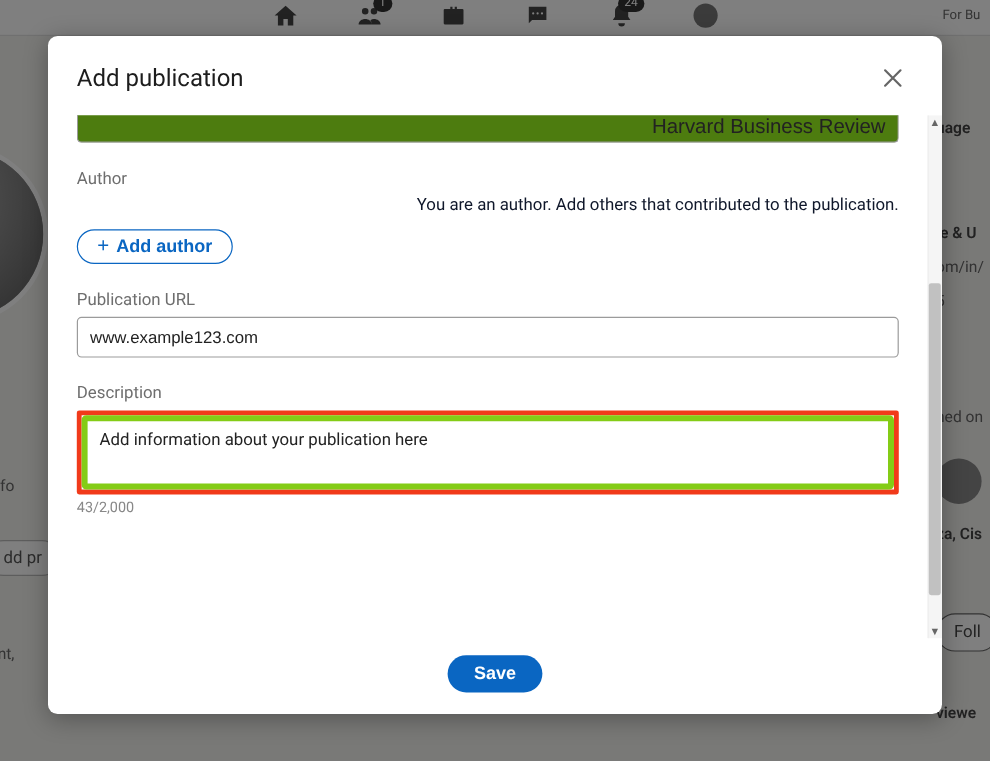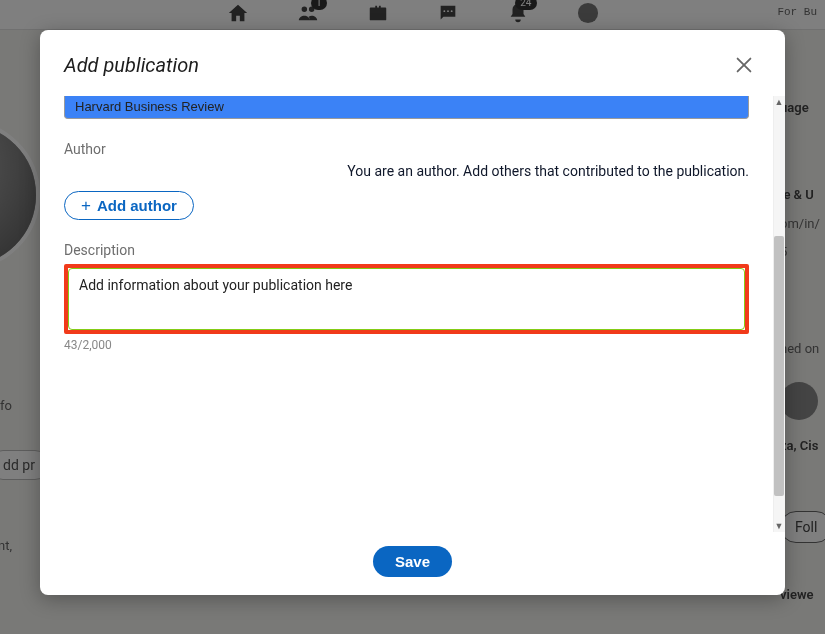--- a/index.html
+++ b/index.html
@@ -2,51 +2,51 @@
 <html><head>
   <meta charset="utf-8">
   <style>
     * { margin: 0; padding: 0; box-sizing: border-box; }
     html, body { width: 825px; height: 634px; overflow: hidden; font-family: -apple-system, BlinkMacSystemFont, "Segoe UI", Roboto, Helvetica, Arial, sans-serif; }
     .bg { position: absolute; inset: 0; background: #f3f2ef; filter: blur(0px); pointer-events: none; }
     .bg-top { position: absolute; top: 0; left: 0; right: 0; height: 30px; background: #fff; border-bottom: 1px solid #e0e0e0; display:flex; align-items:center; justify-content:center; gap: 48px;}
     .bg-icon { color: #666; position: relative; }
     .bg-icon svg { width: 22px; height: 22px; fill: #444; }
     .bg-badge { position:absolute; top:-6px; right:-8px; background:#333; color:#fff; border-radius:9px; font-size:10px; padding:1px 5px; line-height:12px;}
-    .bg-for { position:absolute; right:8px; top:6px; font-size:11px; color:#666;font-family:Liberation Mono, monospace; }
+    .bg-for { position:absolute; right:8px; top:6px; font-size:11px; color:#666; }
     .bg-avatar-big { position:absolute; left:-110px; top:120px; width:150px; height:150px; border-radius:50%; background:#999; border:4px solid #fff; overflow:hidden;}
     .bg-avatar-big::after{content:'';position:absolute;inset:0;background:radial-gradient(circle at 30% 30%, #bbb, #555);}
     .bg-addpre { position:absolute; left:-12px; top:450px; background:#fff; border:1px solid #bbb; border-radius:20px; padding:6px 14px; font-size:14px; color:#555;}
     .bg-stant { position:absolute; left:-20px; top:538px; color:#666; font-size:13px;}
     .bg-right { position:absolute; right:0; top:90px; width:45px; color:#444; font-size:13px; line-height:1.6; }
     .bg-right div { margin: 8px 0; white-space:nowrap; }
     .bg-follow { border:1px solid #666; border-radius:18px; padding:4px 14px; display:inline-block; font-size:14px; color:#444; background:#fff;}
     .bg-pvk { display:flex; align-items:center; gap:8px;}
     .bg-pvk-av { width:38px; height:38px; border-radius:50%; background:#888;}
     .bg-dim { position:absolute; inset:0; background: rgba(0,0,0,0.5);}
     .modal { position: absolute; left: 40px; top: 30px; width: 745px; height: 565px; background: #fff; border-radius: 8px; display:flex; flex-direction:column; box-shadow: 0 4px 20px rgba(0,0,0,0.3);}
     .modal-header { padding: 18px 24px 14px 24px; display:flex; align-items:center; justify-content:space-between;}
-    .modal-title { font-size: 20px; font-weight: 400; color: #1d1d1d; font-style: italic; }
+    .modal-title { font-size: 20px; font-weight: 400; color: #1d1d1d; }
     .close-btn { background:none; border:none; cursor:pointer; padding:6px; border-radius:50%; color:#666; display:flex; align-items:center; justify-content:center;}
     .close-btn svg { width:22px; height:22px; }
     .modal-body-wrap { flex:1; position:relative; overflow:hidden;}
     .modal-body { position:absolute; left:0; right:12px; top:0; bottom:0; overflow-y:auto; padding: 0 24px 10px 24px;}
     .scrollbar-track { position:absolute; right:0; top:0; bottom:0; width:12px; background:#f5f5f5; border-left:1px solid #eee;}
     .scrollbar-thumb { position:absolute; right:1px; width:10px; top:140px; height:260px; background:#c1c1c1; border-radius:2px;}
     .scrollbar-arrow { position:absolute; right:0; width:12px; height:12px; display:flex; align-items:center; justify-content:center; color:#666; font-size:9px;}
     .scrollbar-arrow.top{top:0;} .scrollbar-arrow.bot{bottom:0;}
     .field { margin-top: 22px; }
     .field-label { font-size: 14px; color: #6e6e6e; margin-bottom:6px; display:block;}
     .field-sub { font-size: 14px; color: #0f172a; margin-top:4px;text-align:right;}
     .text-input { width:100%; height:34px; border:1px solid #9b9b9b; border-radius:4px; padding: 0 10px; font-size:14px; color:#222; background:#fff;}
     .text-input::placeholder{color:#888;}
-    .cutoff-input { width:100%; height:24px; border:1px solid #9b9b9b; border-top:none; border-radius:0 0 4px 4px; padding: 0 10px; font-size:13px; color:#222; background:#3b82f6; margin-top:-4px;}
+    .cutoff-input { width:100%; height:24px; border:1px solid #9b9b9b; border-top:none; border-radius:0 0 4px 4px; padding: 0 10px; font-size:17px; color:#222; background:#4d7c0f; margin-top:-4px;text-align:right;}
     .add-author-btn { display:inline-flex; align-items:center; gap:6px; border:1px solid #0a66c2; color:#0a66c2; background:#fff; border-radius:18px; padding:5px 16px; font-size:15px; font-weight:600; cursor:pointer;}
     .textarea-wrap { border:4px solid #f13a1a; border-radius:2px; padding:0; }
-    .desc-textarea { width:100%; height:62px; border:1px solid #84cc16; border-radius:4px; padding: 8px 10px; font-size:14px; color:#222; resize:none; font-family:inherit; display:block;}
+    .desc-textarea { width:100%; height:62px; border:5px solid #84cc16; border-radius:4px; padding: 8px 10px; font-size:14px; color:#222; resize:none; font-family:inherit; display:block;}
     .char-count { font-size:12px; color:#888; margin-top:4px;}
     .modal-footer { padding: 14px 24px 18px 24px; display:flex; justify-content:center;}
     .save-btn { background:#0a66c2; color:#fff; border:none; border-radius:18px; padding:7px 22px; font-size:15px; font-weight:600; cursor:pointer;}
     .plus-ic{font-weight:500; font-size:17px; line-height:14px;}
   </style>
 </head>
 <body>
 
 <div class="bg">
   <div class="bg-top">
@@ -127,20 +127,24 @@
 
       <div class="field">
         <label class="field-label">Author</label>
         <div class="field-sub">You are an author. Add others that contributed to the publication.</div>
         <button class="add-author-btn" style="margin-top:12px">
           <span class="plus-ic">+</span>
           <span>Add author</span>
         </button>
       </div>
 
+      <div class="field">
+        <label class="field-label">Publication URL</label>
+        <input class="text-input" type="text" value="www.example123.com" style="">
+      </div>
 
       <div class="field">
         <label class="field-label">Description</label>
         <div class="textarea-wrap">
           <textarea class="desc-textarea" style="">Add information about your publication here</textarea>
         </div>
         <div class="char-count">43/2,000</div>
       </div>
 
     </div>

